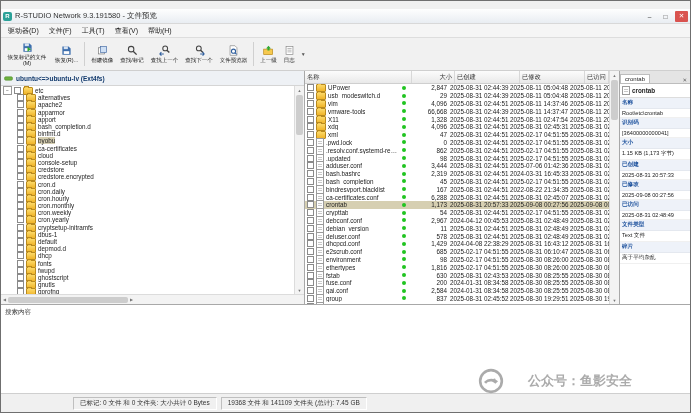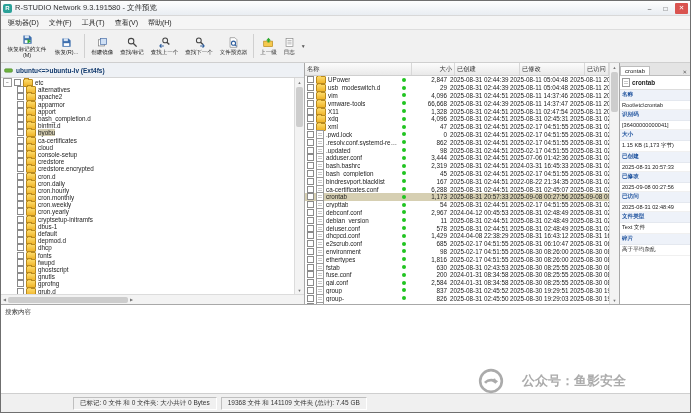--- a/index.html
+++ b/index.html
@@ -2,21 +2,21 @@
 <html><head>
 <meta charset="utf-8">
 <style>
   html,body{margin:0;padding:0;}
   body{width:691px;height:413px;overflow:hidden;background:#9aa0a6;position:relative;
        font-family:"Liberation Sans","DejaVu Sans",sans-serif;}
   .window{position:absolute;inset:0;display:flex;flex-direction:column;background:#f0f0f0;border:1px solid #6f6f6f;}
 
   
   .titlebar{height:14px;flex:none;display:flex;align-items:center;gap:3px;padding:0 2px;
-            background:linear-gradient(#fefefe,#e9edf2);border-bottom:1px solid #d8d8d8;}
+            background:linear-gradient(#fefefe,#e9edf2);border-bottom:1px solid #d8d8d8;margin-top:8px;}
   .app-icon{width:9px;height:9px;border-radius:2px;background:#2aa198;color:#fff;font-size:6px;font-weight:bold;
             display:flex;align-items:center;justify-content:center;flex:none;}
   .title-text{font-size:7.5px;color:#333;flex:1;white-space:nowrap;overflow:hidden;}
   .win-btn{width:13px;height:11px;font-size:6.5px;display:flex;align-items:center;justify-content:center;color:#444;}
   .win-btn.close{background:#d9534f;color:#fff;border-radius:1px;}
 
   
   .menubar{height:13px;flex:none;display:flex;align-items:center;background:#f5f5f5;border-bottom:1px solid #ddd;padding-left:2px;}
   .menu-item{font-size:7px;padding:1px 5px;color:#222;}
 
@@ -96,21 +96,21 @@
   .bottom-panel{height:88px;flex:none;background:#fff;border-top:1px solid #a8a8a8;display:flex;flex-direction:column;}
   .bp-label{font-size:6.5px;color:#333;padding:3px 4px;flex:none;}
   .bp-space{flex:1;}
 
   
   .statusbar{height:18px;flex:none;display:flex;align-items:center;background:#f0f0f0;border-top:1px solid #cfcfcf;
              font-size:6.5px;color:#333;padding:0 3px 0 72px;gap:4px;}
   .seg{border:1px solid;border-color:#bfbfbf #fff #fff #bfbfbf;padding:1px 6px;white-space:nowrap;overflow:hidden;}
 
   
-  .watermark{position:absolute;left:478px;top:368px;display:flex;align-items:center;gap:18px;color:#a2a2a2;
+  .watermark{position:absolute;left:478px;top:368px;display:flex;align-items:center;gap:24px;color:#a2a2a2;
              font-weight:bold;font-size:13px;opacity:.9;pointer-events:none;}
   .watermark svg{width:26px;height:26px;flex:none;}
 </style>
 </head>
 <body>
 
 <div class="window">
 
   <div class="titlebar">
     <span class="app-icon">R</span>

